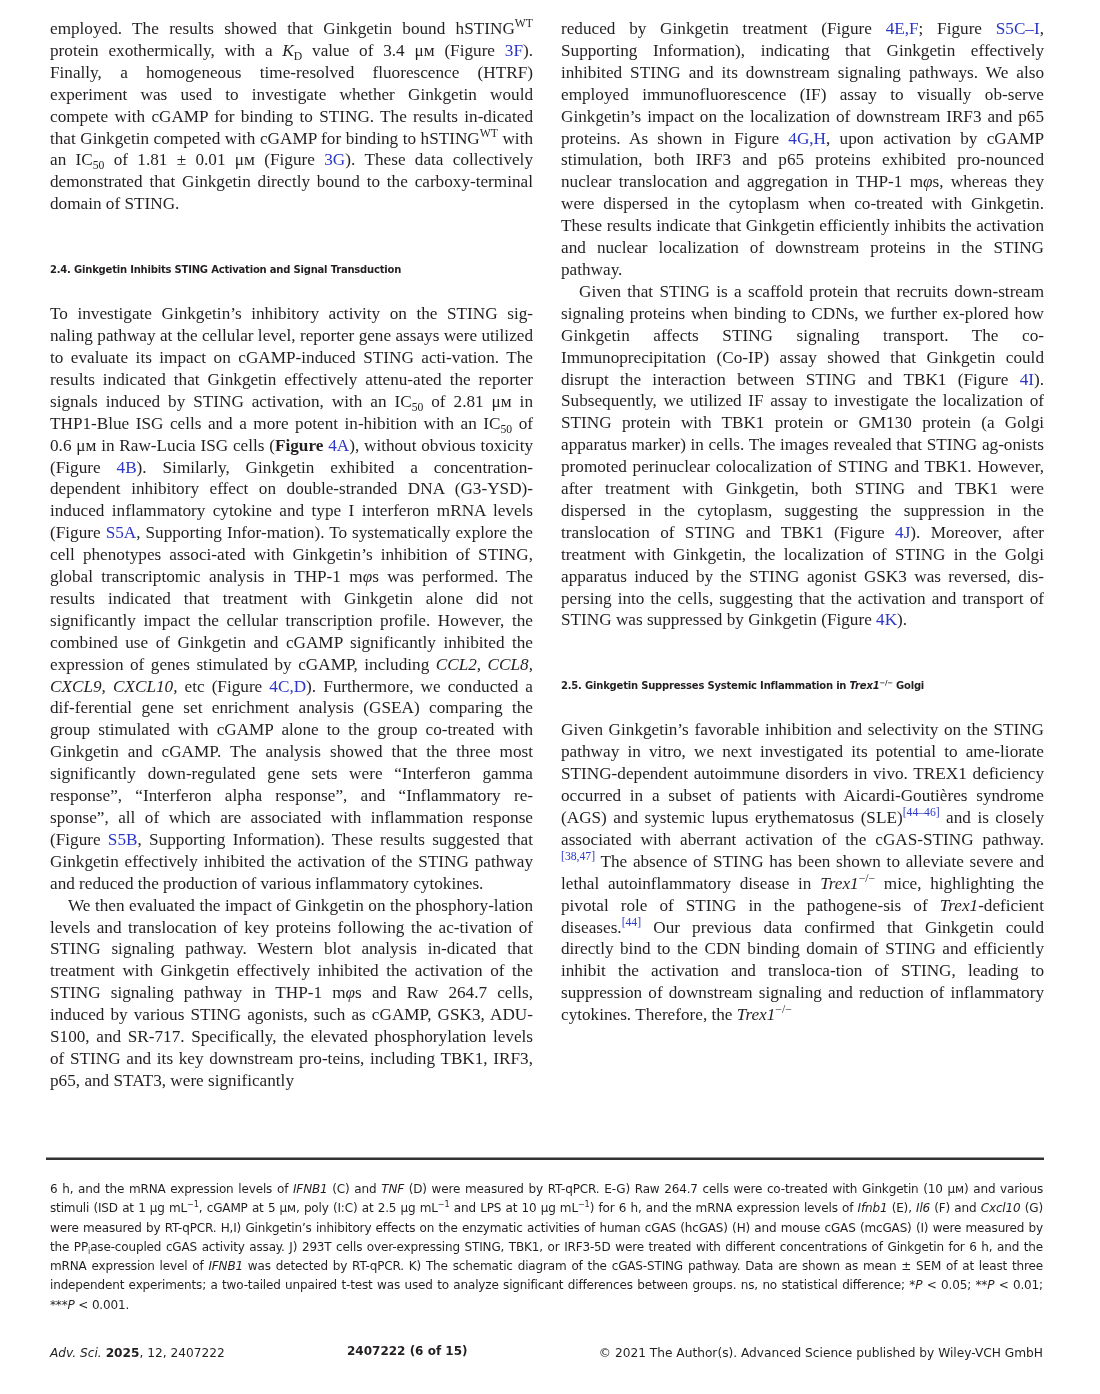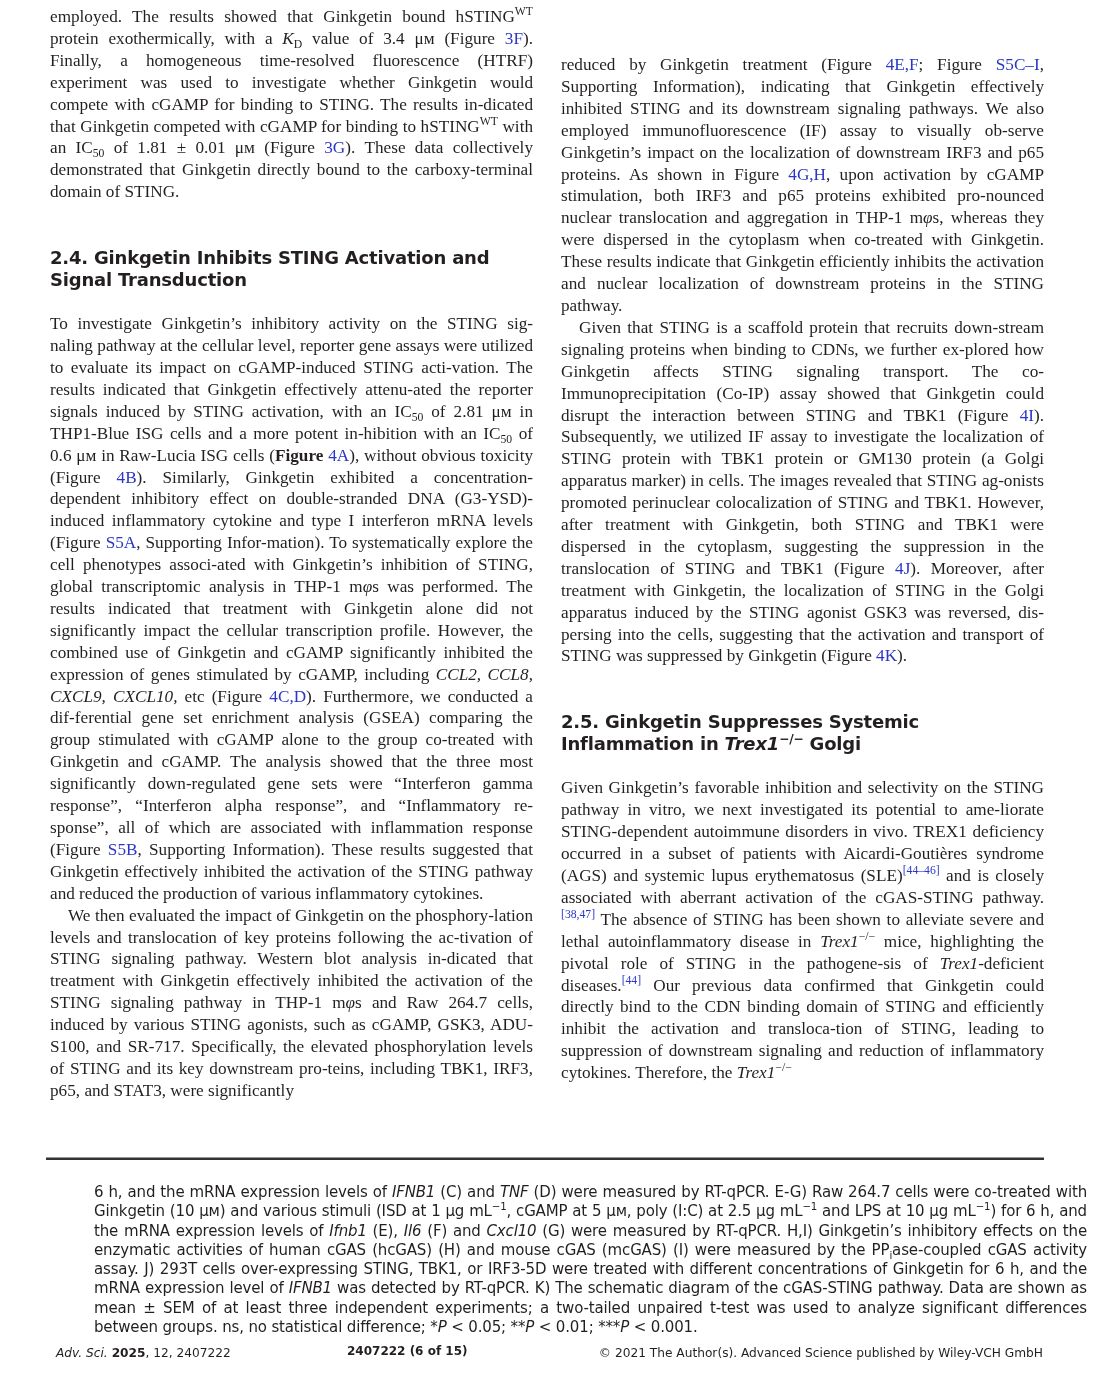--- a/index.html
+++ b/index.html
@@ -1,31 +1,31 @@
 <!DOCTYPE html>
 <html style="--link: #2b36c7;"><head>
   <meta charset="utf-8">
   <style>
     html, body { margin: 0; padding: 0; background: #ffffff; }
     body { width: 1100px; height: 1394px; position: relative; overflow: hidden; color: #231f20; }
-    .col { position: absolute; top: 6px; width: 483px; font-family: "Liberation Serif", "DejaVu Serif", serif; font-size: 17.2px; line-height: 21.9px; text-align: justify; hyphens: manual; }
+    .col { position: absolute; top: 18px; width: 483px; font-family: "Liberation Serif", "DejaVu Serif", serif; font-size: 17.2px; line-height: 21.9px; text-align: justify; hyphens: manual; }
     .col-left { left: 50px; }
-    .col-right { left: 561px; margin-top: 48px; }
+    .col-right { left: 561px; }
     .col p { margin: 0; }
     .indent { text-indent: 18px; }
-    .heading { font-family: "DejaVu Sans", "Liberation Sans", sans-serif; font-weight: bold; font-size: 18px; line-height: 22px; text-align: left; letter-spacing: -0.2px; }
+    .heading { font-family: "DejaVu Sans", "Liberation Sans", sans-serif; font-weight: bold; font-size: 10px; line-height: 22px; text-align: left; letter-spacing: -0.2px; }
     .heading i { font-style: italic; }
     .gap-before-heading { height: 44px; }
     .gap-after-heading { height: 22px; }
     .link { color: #2b36c7; }
     sub, sup { font-size: 0.68em; line-height: 0; }
     .rule { position: absolute; left: 46px; top: 1157px; width: 998px; height: 2px; background: #333333; border-top: 1px solid #999999; }
-    .caption { position: absolute; left: 50px; top: 1168px; width: 993px; font-family: "DejaVu Sans", "Liberation Sans", sans-serif; font-size: 15px; line-height: 19.3px; text-align: justify; color: #231f20; letter-spacing: -0.15px; margin-left: 44px; }
+    .caption { position: absolute; left: 50px; top: 1168px; width: 993px; font-family: "DejaVu Sans", "Liberation Sans", sans-serif; font-size: 12px; line-height: 19.3px; text-align: justify; color: #231f20; letter-spacing: -0.15px; }
     .footer { position: absolute; top: 1346px; font-family: "DejaVu Sans", "Liberation Sans", sans-serif; font-size: 12.2px; color: #231f20; }
-    .footer-left { left: 56px; }
+    .footer-left { left: 50px; }
     .footer-center { left: 347px; font-weight: bold; font-size: 12px; top: 1344px; }
     .footer-right { right: 57px; }
   </style>
 </head>
 <body>
 
 <div class="col col-left">
   <p><span>employed. The results showed that Ginkgetin bound hSTING</span><sup>WT</sup><span> protein exothermically, with a </span><i>K</i><sub>D</sub><span> value of 3.4 </span><span>μм</span><span> (Figure </span><span class="link">3F</span><span>). Finally, a homogeneous time-resolved fluorescence (HTRF) experiment was used to investigate whether Ginkgetin would compete with cGAMP for binding to STING. The results in-dicated that Ginkgetin competed with cGAMP for binding to hSTING</span><sup>WT</sup><span> with an IC</span><sub>50</sub><span> of 1.81 ± 0.01 </span><span>μм</span><span> (Figure </span><span class="link">3G</span><span>). These data collectively demonstrated that Ginkgetin directly bound to the carboxy-terminal domain of STING.</span></p>
 
   <div class="gap-before-heading"></div>

